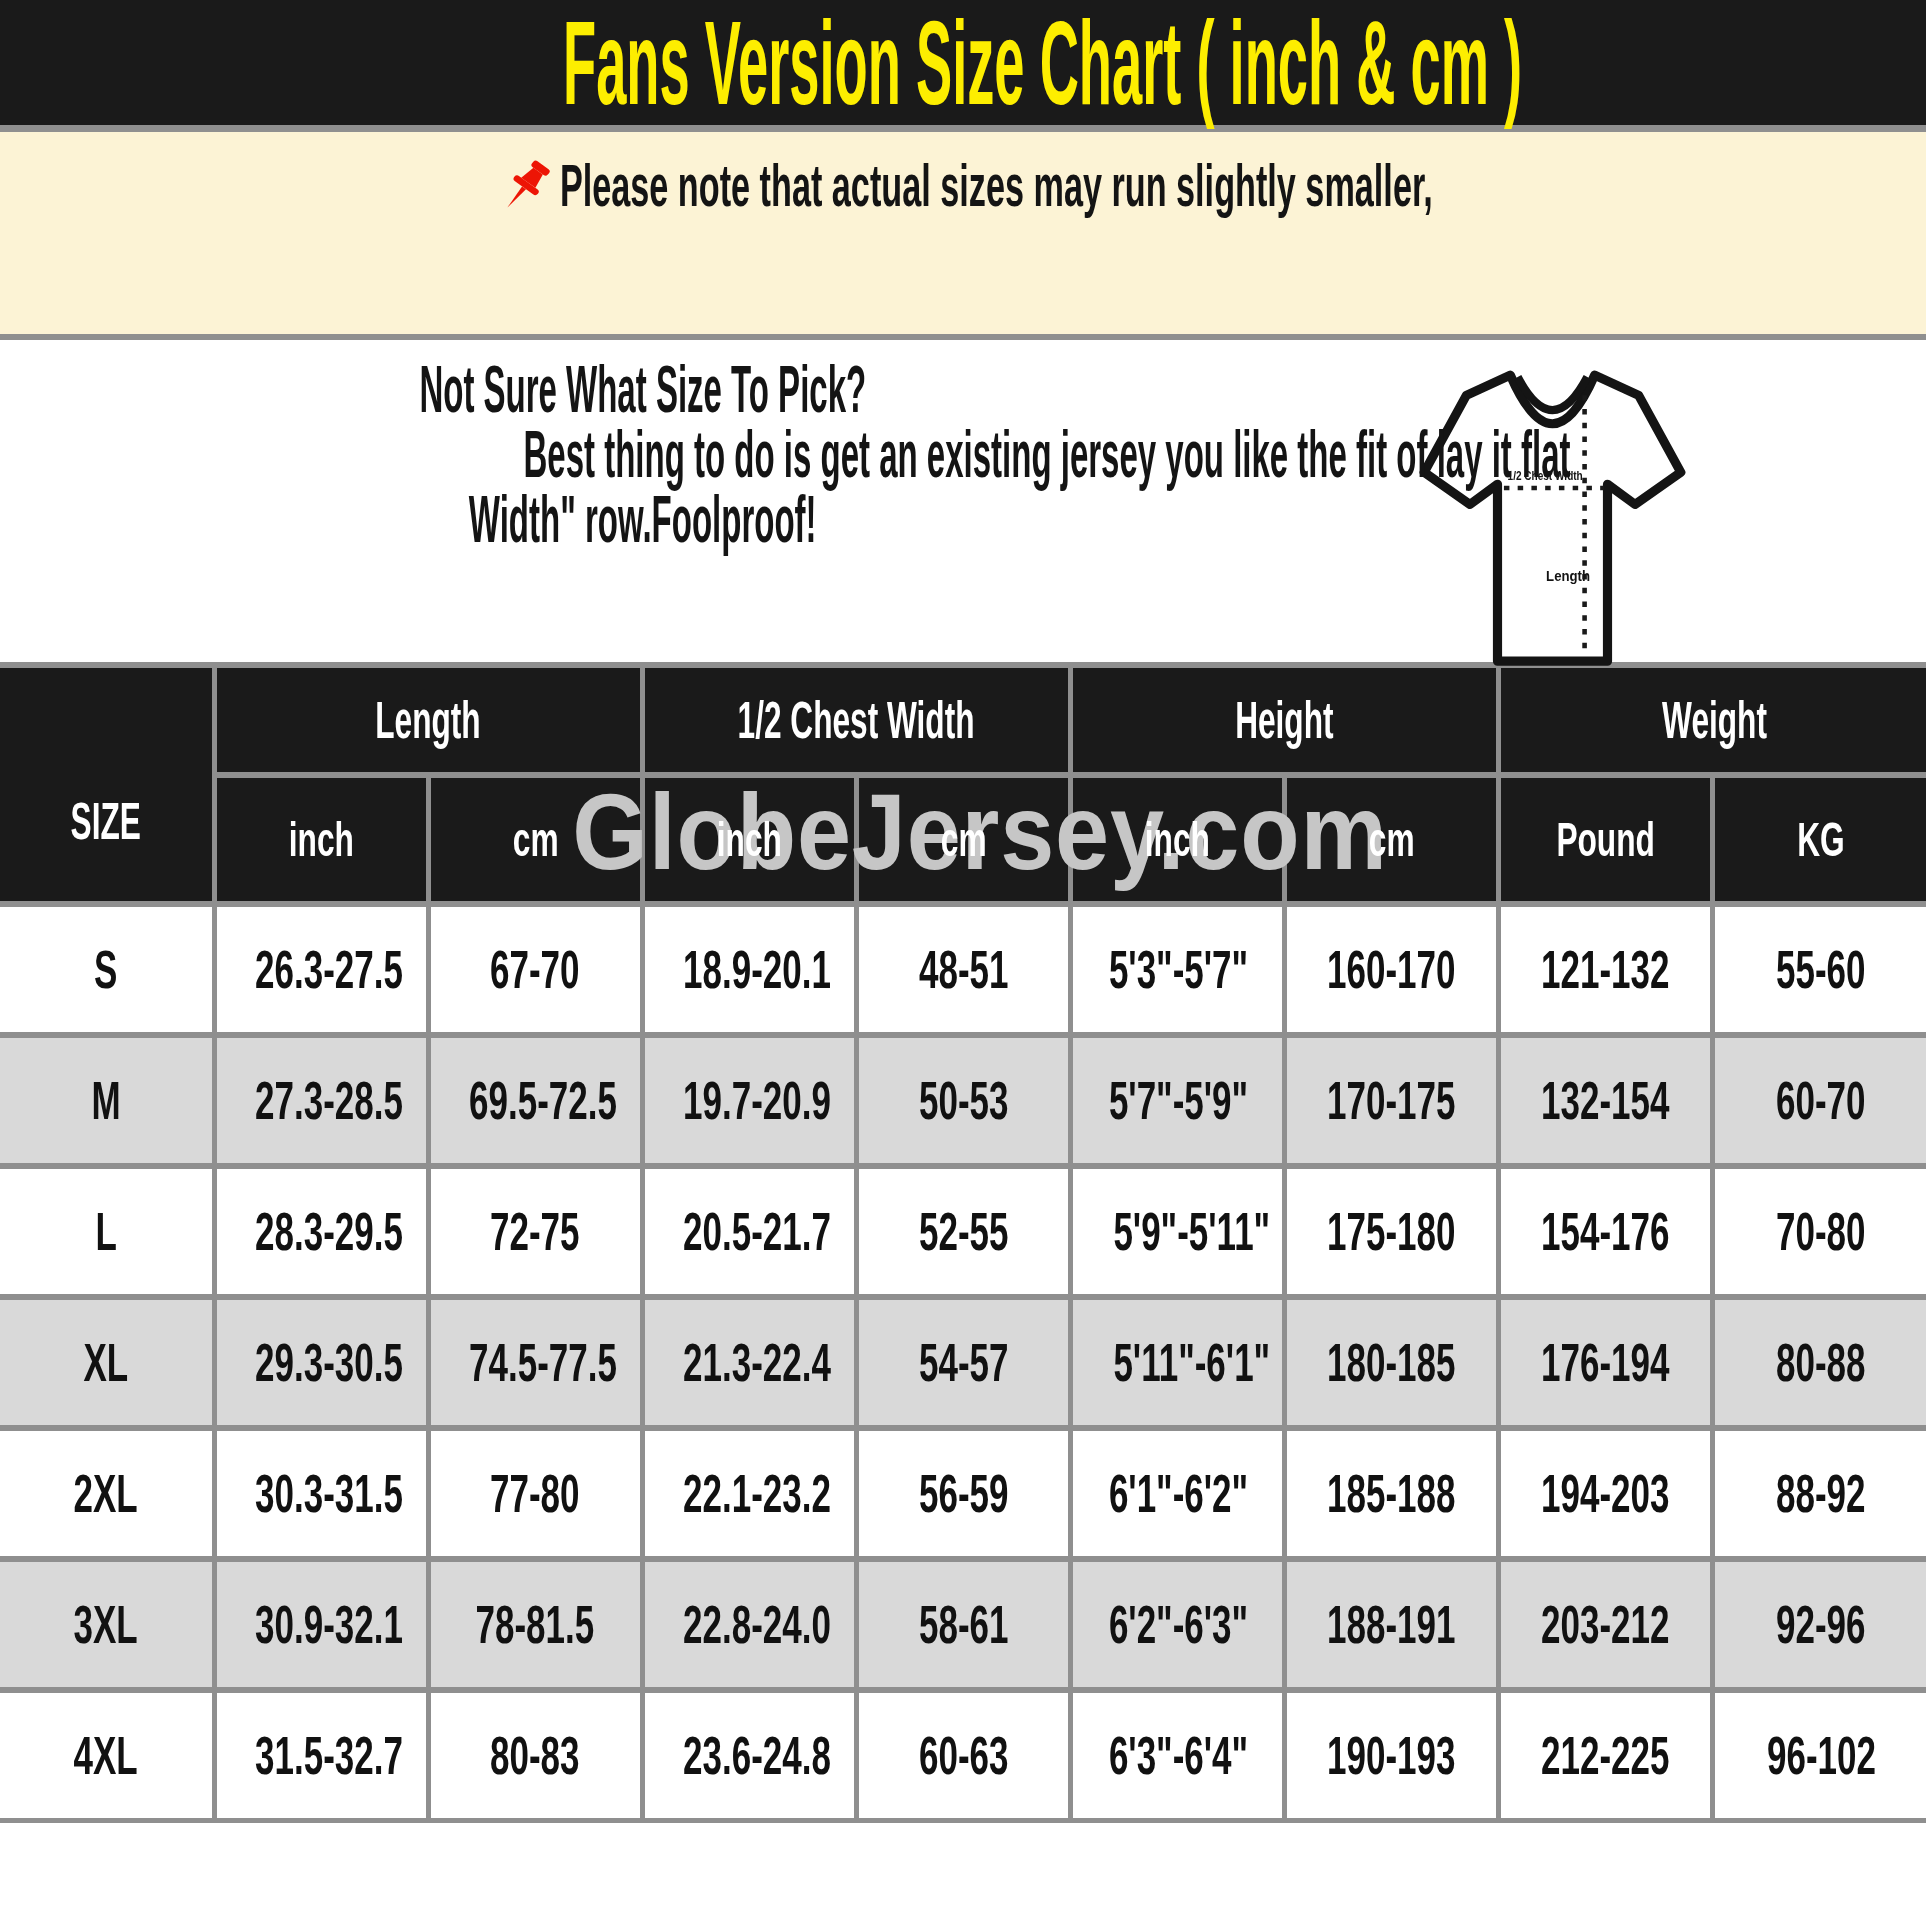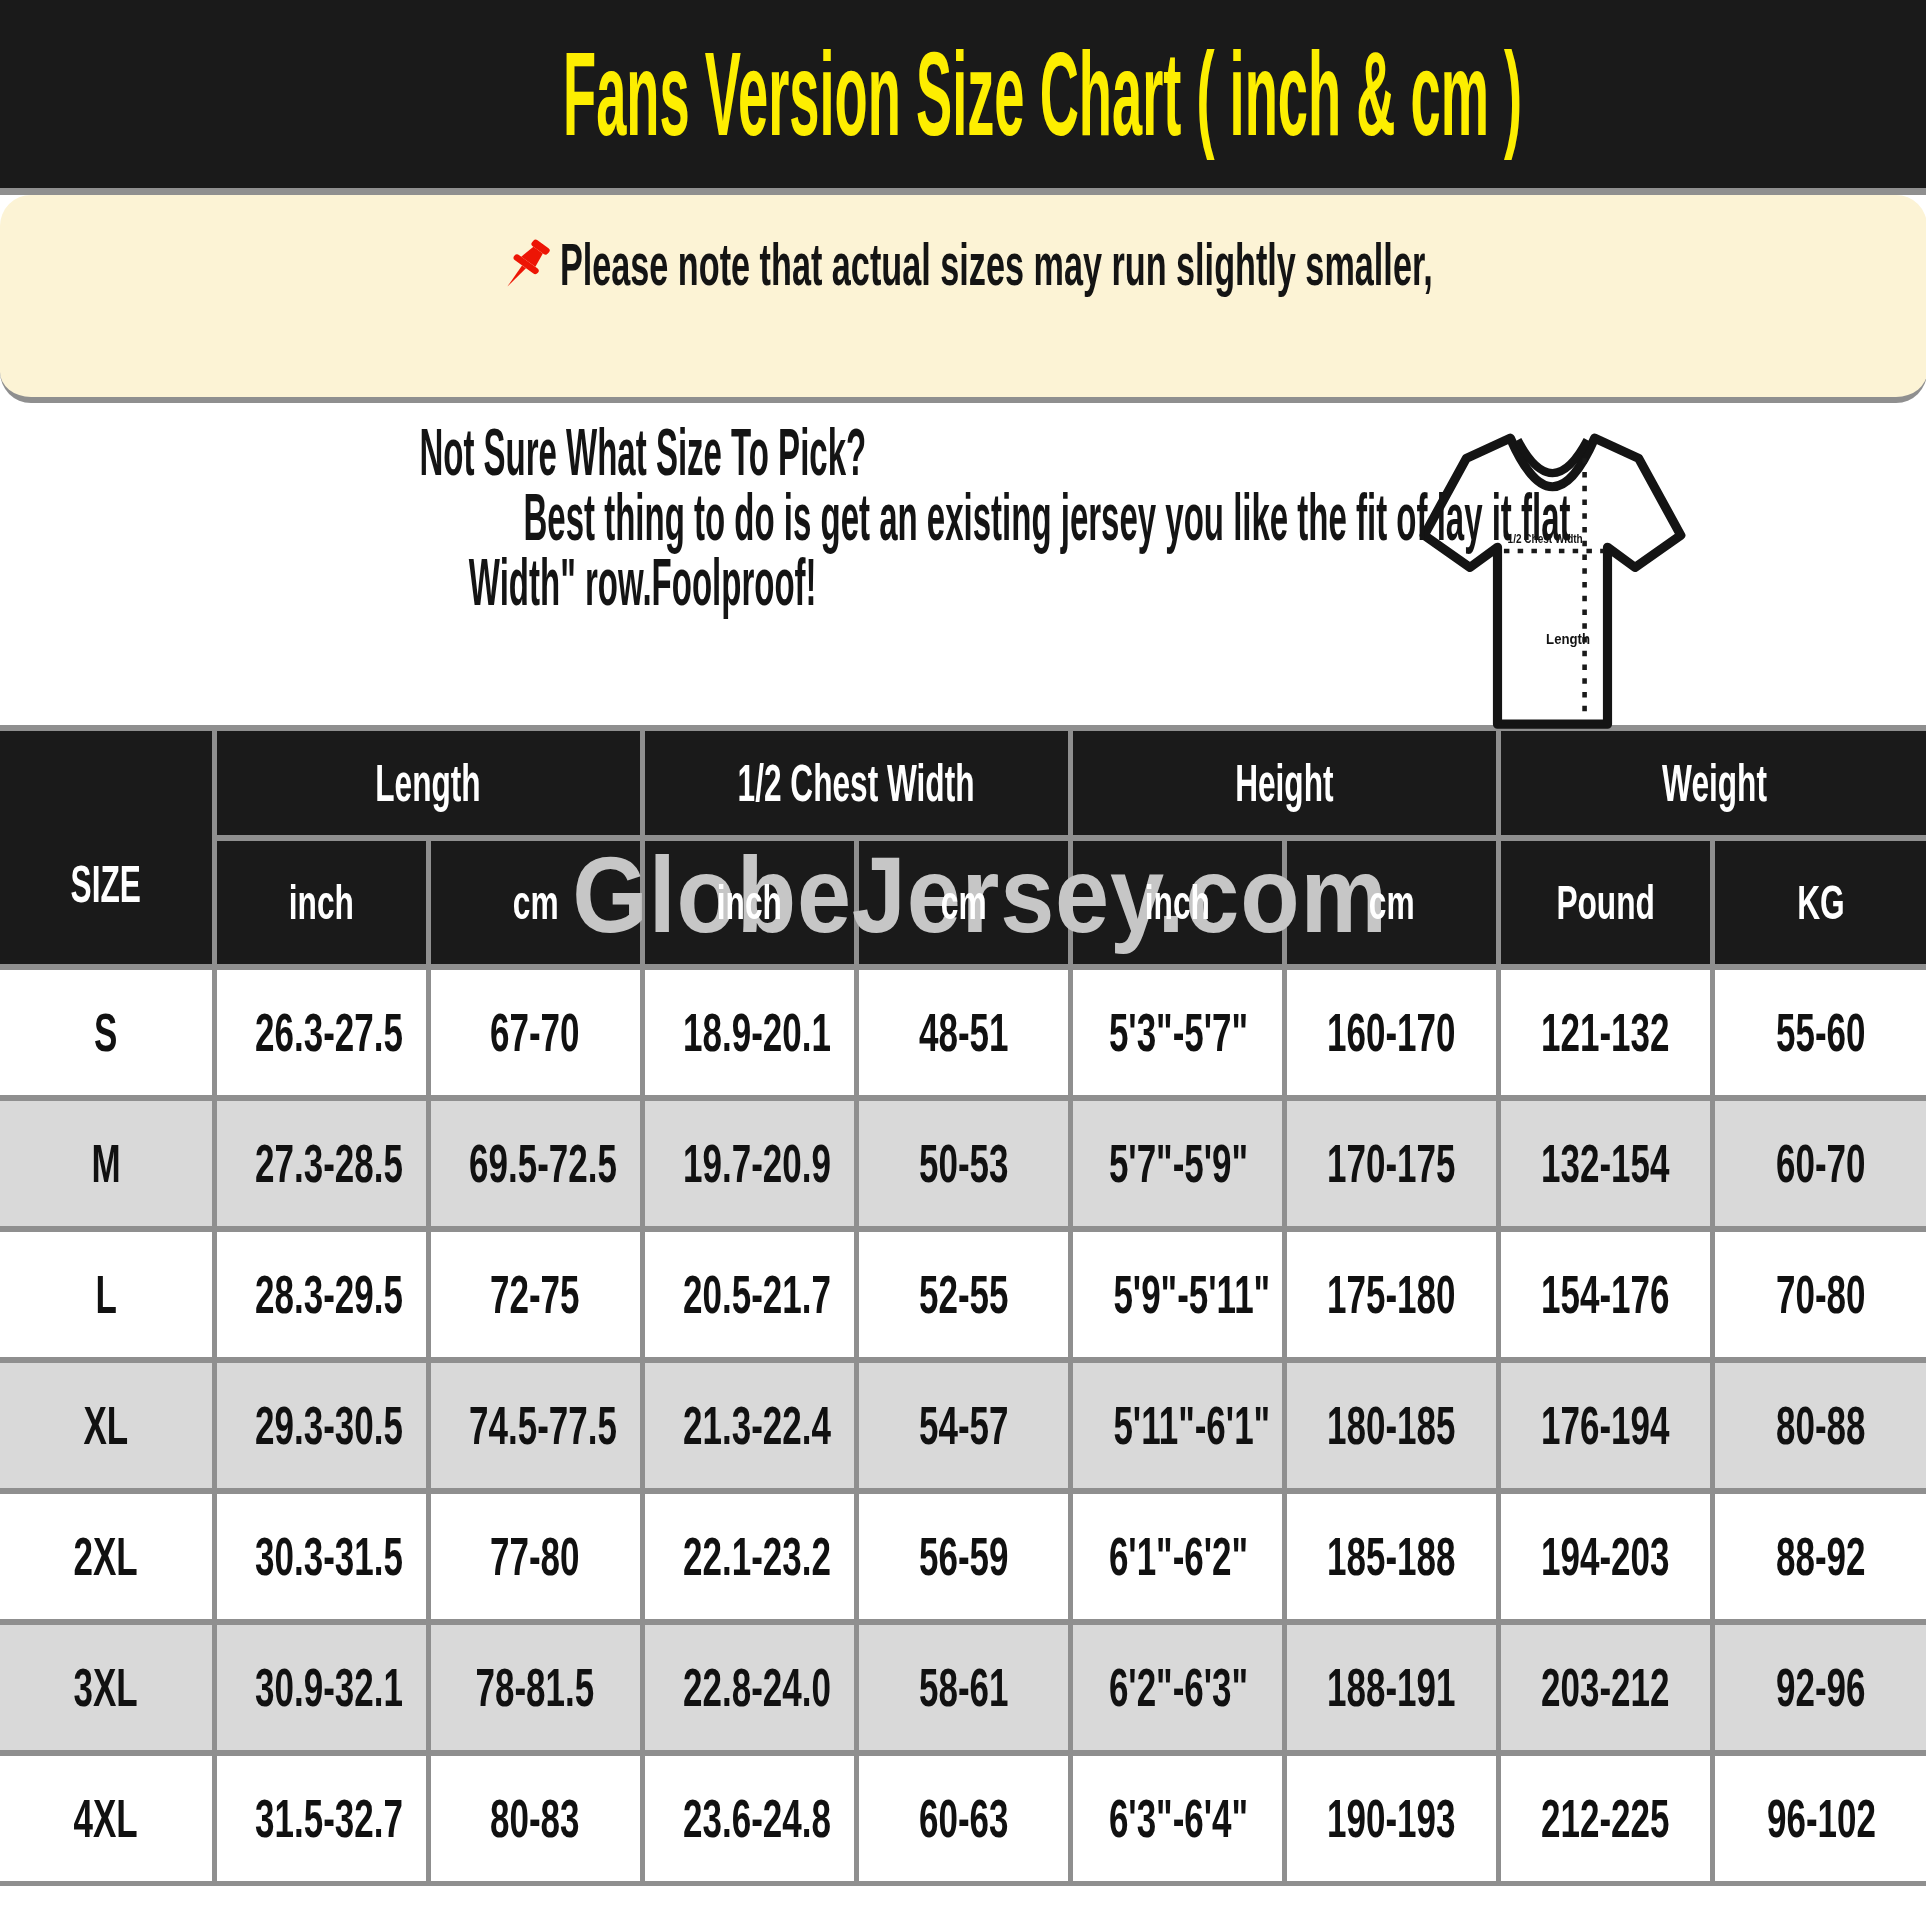--- a/index.html
+++ b/index.html
@@ -6,30 +6,30 @@
   * { box-sizing: border-box; }
   body { font-family: "Liberation Sans", "DejaVu Sans", sans-serif; color: #141414; }
 
   .page { position: relative; width: 1927px; height: 1931px; background: #ffffff; overflow: hidden; }
 
   
   .cnd { display: inline-block; white-space: nowrap; position: relative; transform-origin: 50% 50%; }
 
   
   .title-bar {
-    height: 195px; background: #1a1a1a; border-bottom: 7.3px solid #8f8f8f;
+    height: 132px; background: #1a1a1a; border-bottom: 7.3px solid #8f8f8f;
     display: flex; align-items: center; justify-content: flex-start;
   }
   .title-bar h1 { margin: 0; text-align: center; width: 100%; }
   .t-title { font-size: 118px; font-weight: 700; color: #fdee00; transform: scaleX(0.46); line-height: 1; }
 
   
   .notice {
     height: 208px; background: #fcf3d5; border-bottom: 6.4px solid #8f8f8f;
-    text-align: center; padding-top: 22px; border-radius: 31px;
+    text-align: center; padding-top: 6px;
   }
   .notice .line { height: 94px; line-height: 94px; font-weight: 700; }
   .t-note { font-size: 59px; font-weight: 700; transform: scaleX(0.58); vertical-align: middle; }
   .red { color: #fb1007; }
   .pin-svg { vertical-align: -11px; margin-right: 3.7px; }
   .arrow-svg { vertical-align: -5.5px; margin-left: 39px; }
   .arrow-svg + .arrow-svg { margin-left: 40px; }
 
   
   .guide {

